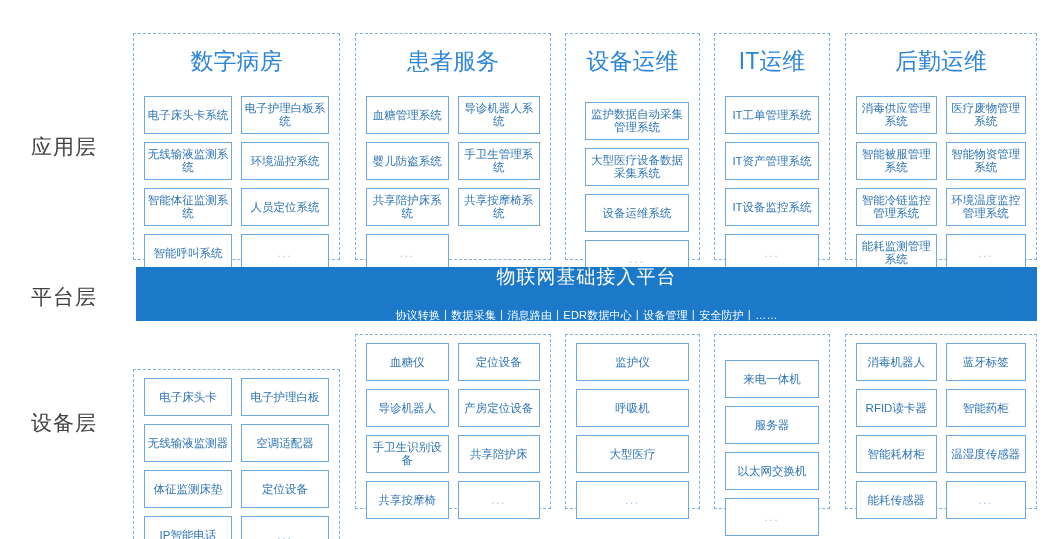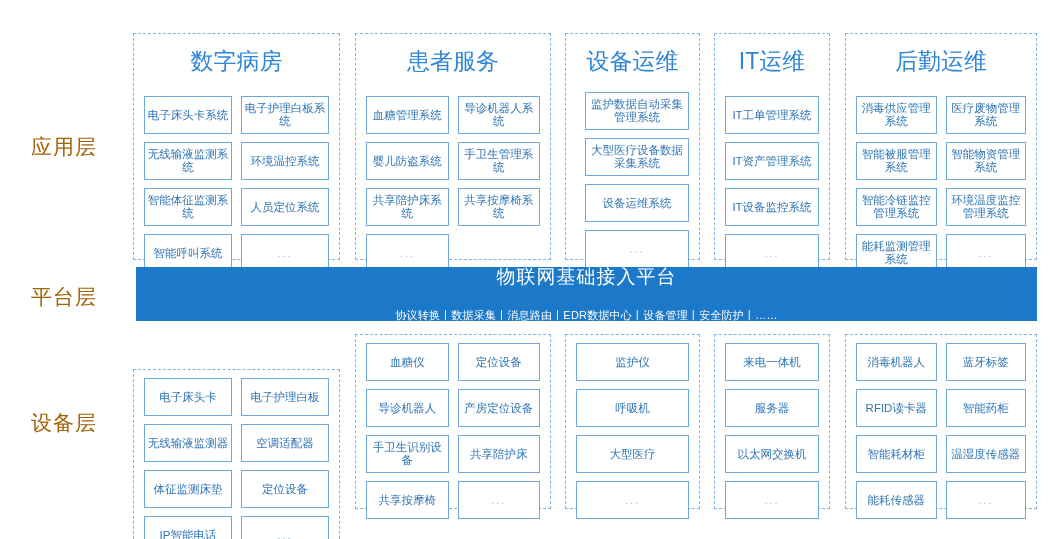--- a/index.html
+++ b/index.html
@@ -9,21 +9,21 @@
     font-family:"Liberation Sans","DejaVu Sans",sans-serif;
     overflow:hidden;
     position:relative;
   }
 
   
   .layer-label{
     position:absolute;
     left:0;width:128px;
     text-align:center;
-    color:#a16207;
+    color:#404040;
     font-size:21px;
     line-height:1;
     letter-spacing:1px;
     white-space:nowrap;
   }
   #label-app{top:136px;}
   #label-platform{top:286px;}
   #label-device{top:412px;}
 
   
@@ -131,21 +131,21 @@
         <div class="cell">导诊机器人系统</div>
         <div class="cell">婴儿防盗系统</div>
         <div class="cell">手卫生管理系统</div>
         <div class="cell">共享陪护床系统</div>
         <div class="cell">共享按摩椅系统</div>
         <div class="cell ellipsis">...</div>
       </div>
     </div>
     <div class="col" style="left: 565px; top: 33px; width: 135px; height: 227px;">
       <div class="col-title">设备运维</div>
-      <div class="grid one" style="top: 58px; padding-left: 9px;">
+      <div class="grid one" style="top: 68px; padding-left: 9px;">
         <div class="cell">监护数据自动采集管理系统</div>
         <div class="cell">大型医疗设备数据采集系统</div>
         <div class="cell">设备运维系统</div>
         <div class="cell ellipsis">...</div>
       </div>
     </div>
     <div class="col" style="left: 714px; top: 33px; width: 116px; height: 227px;">
       <div class="col-title">IT运维</div>
       <div class="grid one" style="top: 62px;">
         <div class="cell">IT工单管理系统</div>
@@ -201,21 +201,21 @@
     </div>
     <div class="col dev" style="left: 565px; top: 334px; width: 135px; height: 175px;">
       <div class="grid one" style="top: 8px;">
         <div class="cell">监护仪</div>
         <div class="cell">呼吸机</div>
         <div class="cell">大型医疗</div>
         <div class="cell ellipsis">...</div>
       </div>
     </div>
     <div class="col dev" style="left: 714px; top: 334px; width: 116px; height: 175px;">
-      <div class="grid one" style="top: 8px;">
+      <div class="grid one" style="top: 25px;">
         <div class="cell">来电一体机</div>
         <div class="cell">服务器</div>
         <div class="cell">以太网交换机</div>
         <div class="cell ellipsis">...</div>
       </div>
     </div>
     <div class="col dev" style="left: 845px; top: 334px; width: 192px; height: 175px;">
       <div class="grid two" style="top: 8px;">
         <div class="cell">消毒机器人</div>
         <div class="cell">蓝牙标签</div>

